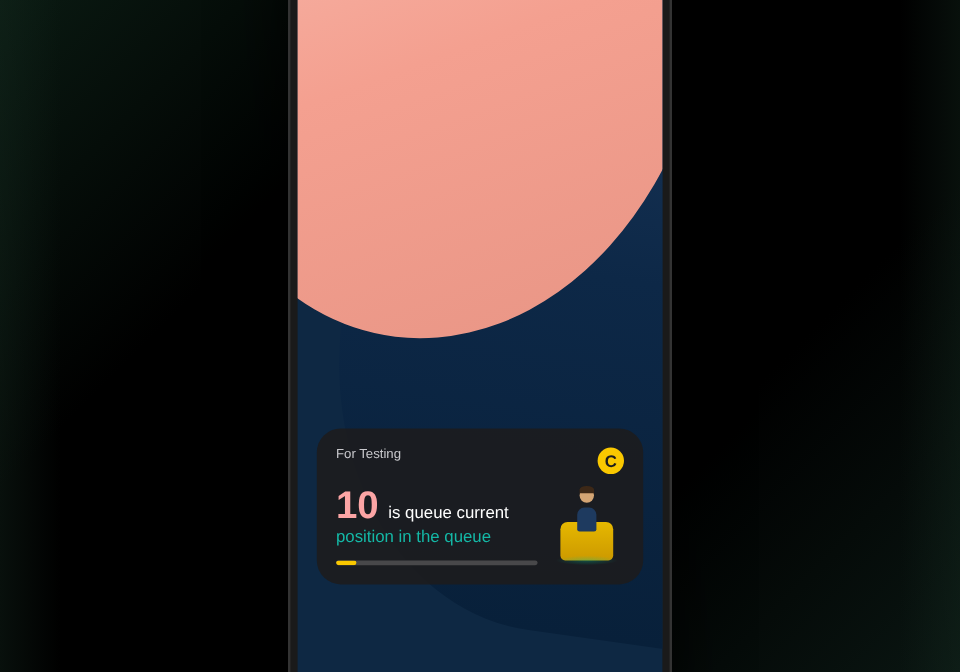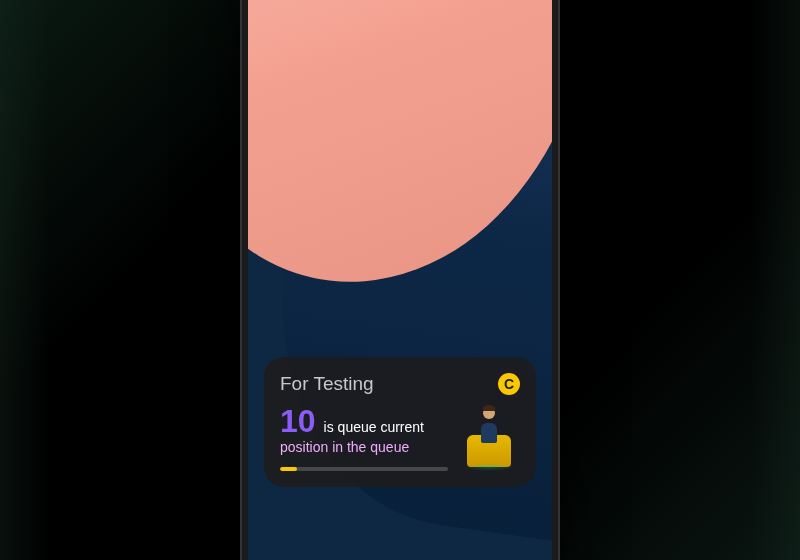--- a/index.html
+++ b/index.html
@@ -87,21 +87,21 @@
       padding: 16px;
       z-index: 5;
     }
     .card-header {
       display: flex;
       justify-content: space-between;
       align-items: flex-start;
       margin-bottom: 10px;
     }
     .card-title {
-      font-size: 19px;
+      font-size: 11px;
       color: #c8c8cc;
       font-weight: 500;
       text-align: right;
     }
     .card-icon {
       width: 22px;
       height: 22px;
       border-radius: 50%;
       background: #fac800;
       display: flex;
@@ -121,31 +121,31 @@
     }
     .queue-row {
       display: flex;
       align-items: baseline;
       gap: 8px;
       margin-bottom: 2px;
     }
     .queue-number {
       font-size: 32px;
       font-weight: 700;
-      color: #8b5cf6;
+      color: #fca5a5;
       line-height: 1;
     }
     .queue-text-1 {
       font-size: 14px;
       color: #fff;
       font-weight: 500;
     }
     .queue-text-2 {
       font-size: 14px;
-      color: #f0abfc;
+      color: #14b8a6;
       font-weight: 500;
       margin-top: 2px;
     }
     .progress-bar {
       margin-top: 12px;
       height: 4px;
       background: #48484a;
       border-radius: 2px;
       overflow: hidden;
     }

